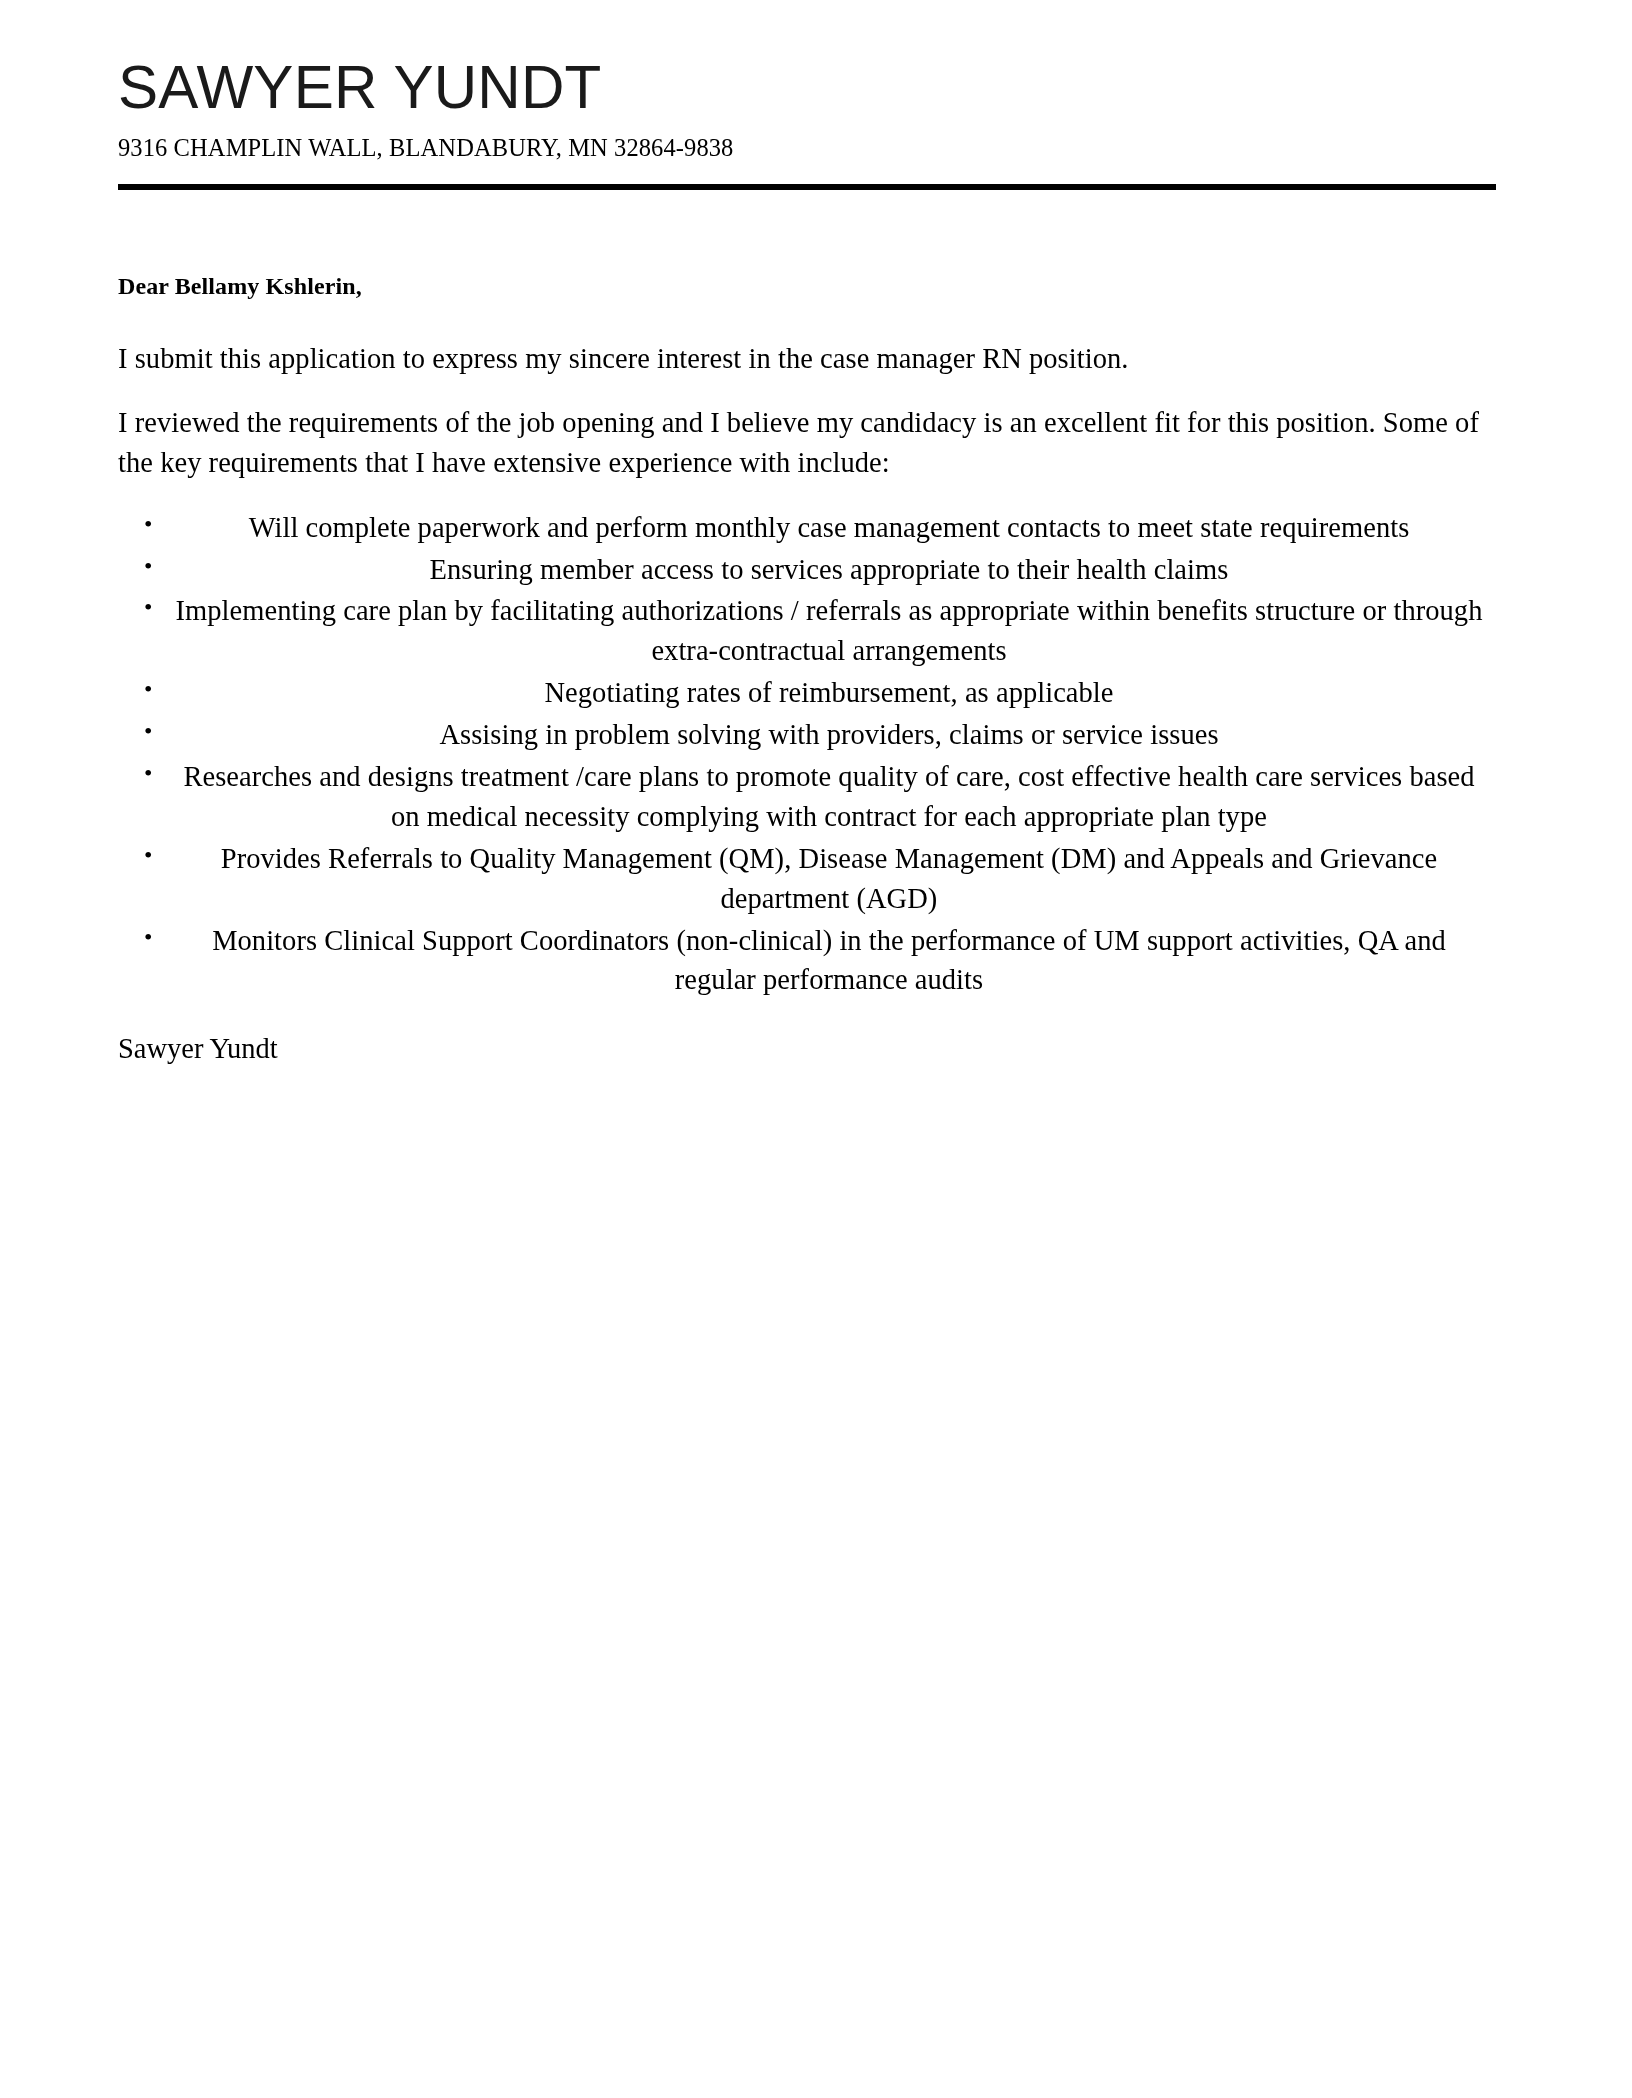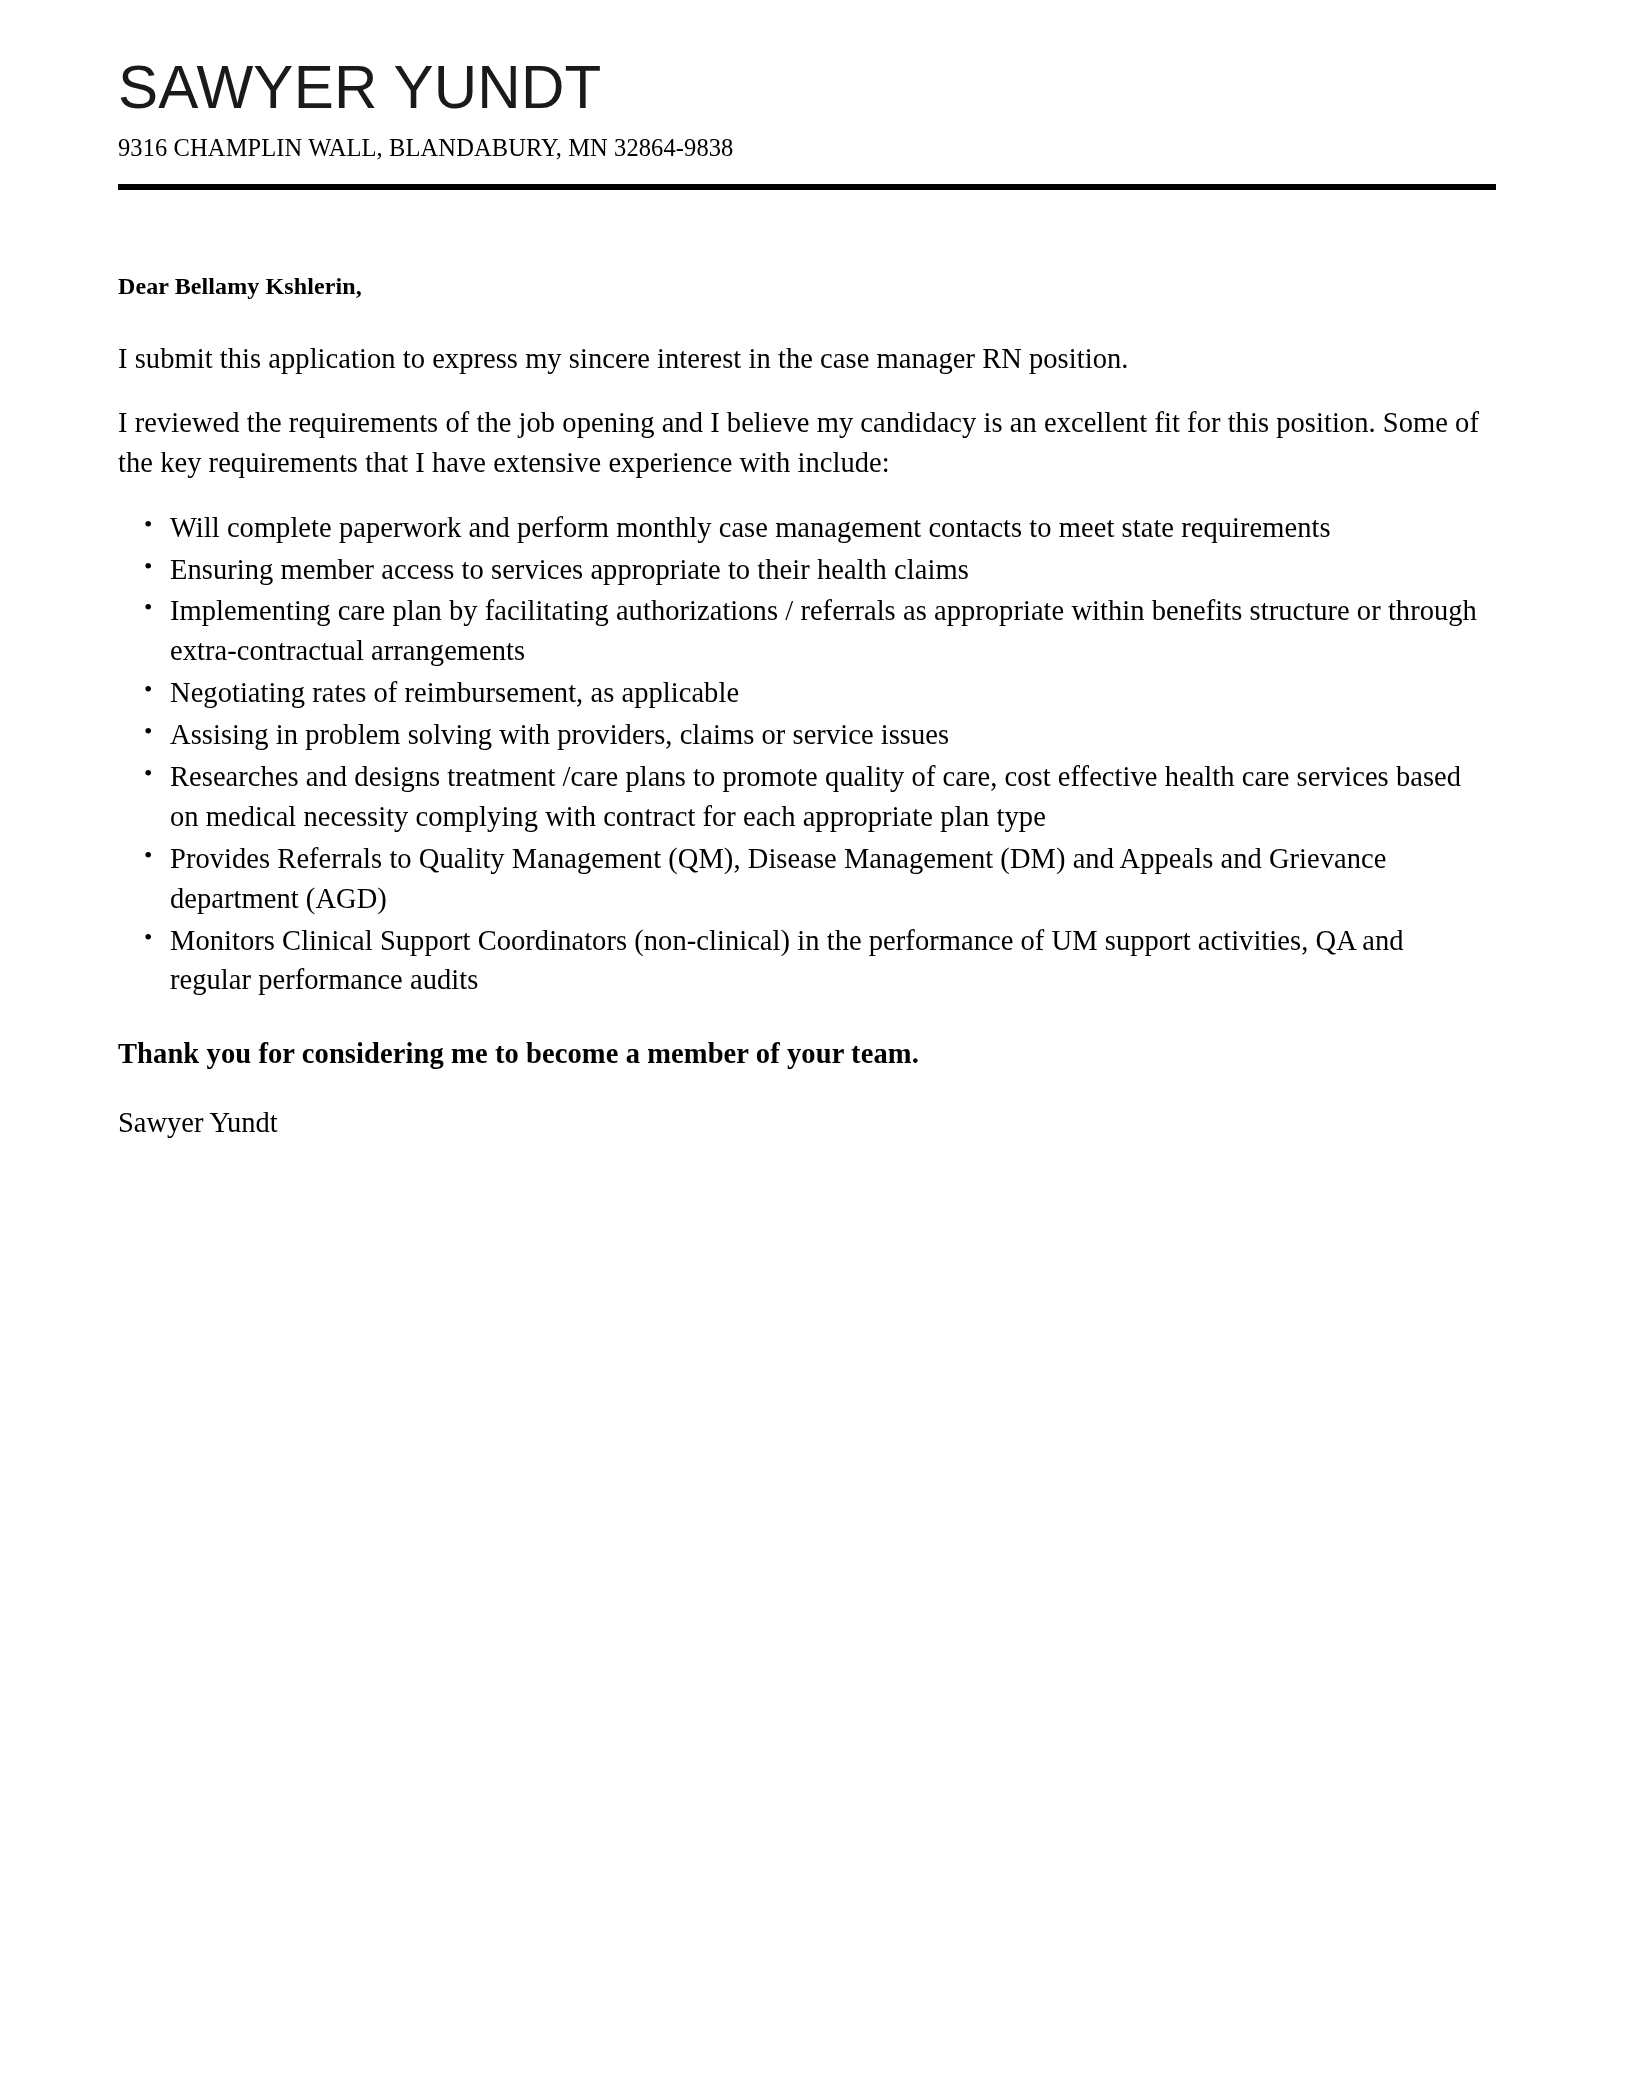--- a/index.html
+++ b/index.html
@@ -78,20 +78,21 @@
     font-size: 28.5px;
     line-height: 1.415;
     margin: 0 0 24px 0;
     letter-spacing: 0.05px;
     text-align: left;
   }
   ul.bullets {
     list-style: none;
     margin: 8px 0 30px 0;
     padding: 0;
+    text-align: center;
   }
   ul.bullets li {
     position: relative;
     font-size: 28.5px;
     line-height: 1.4;
     padding-left: 52px;
     margin: 0 0 2px 0;
     letter-spacing: 0.05px;
   }
   ul.bullets li::before {
@@ -141,21 +142,20 @@
         <li>Will complete paperwork and perform monthly case management contacts to meet state requirements</li>
         <li>Ensuring member access to services appropriate to their health claims</li>
         <li>Implementing care plan by facilitating authorizations / referrals as appropriate within benefits structure or through extra-contractual arrangements</li>
         <li>Negotiating rates of reimbursement, as applicable</li>
         <li>Assising in problem solving with providers, claims or service issues</li>
         <li>Researches and designs treatment /care plans to promote quality of care, cost effective health care services based on medical necessity complying with contract for each appropriate plan type</li>
         <li>Provides Referrals to Quality Management (QM), Disease Management (DM) and Appeals and Grievance department (AGD)</li>
         <li>Monitors Clinical Support Coordinators (non-clinical) in the performance of UM support activities, QA and regular performance audits</li>
       </ul>
 
-      <div class="closing-bold">Thank you for considering me to become a member of your team.</div>
 
       <div class="signoff">
         <div>Sawyer Yundt</div>
       </div>
 
     </div>
   </div>
 </div>
 
 </body></html>

